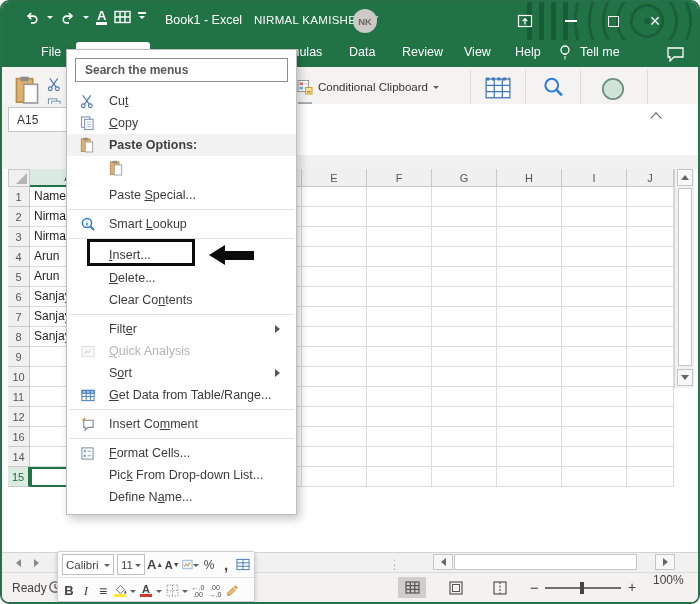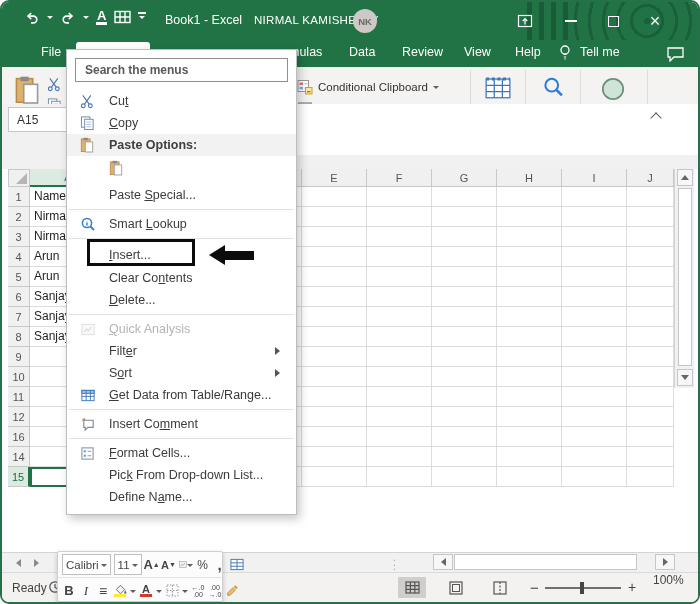--- a/index.html
+++ b/index.html
@@ -75,21 +75,21 @@
   .mi.disabled{color:#b4b4b4;}
   .mi.disabled .ic{opacity:.45;}
   .menu-sep{height:1px;background:#e2e2e2;margin:3px 2px;}
   .subarr{width:0;height:0;border:4.5px solid transparent;border-left:5px solid #555;margin-right:2px;}
   .paste-row{height:28px;display:flex;align-items:center;padding-left:42px;}
   .insert-box{left:20px;top:-3px;width:108px;height:27px;border:3px solid #0c0c0c;box-sizing:border-box;z-index:2;}
   .insert-arrow{left:132px;top:3px;display:flex;align-items:center;z-index:2;}
   .insert-arrow .tip{width:0;height:0;border:10px solid transparent;border-right:16px solid #0c0c0c;}
   .insert-arrow .shaft{width:30px;height:9px;background:#0c0c0c;margin-left:-1px;}
   
-  .minitb{left:55px;top:549px;width:166px;height:51px;background:#fcfcfc;border:1px solid #cfcfcf;z-index:60;
+  .minitb{left:55px;top:549px;width:198px;height:51px;background:#fcfcfc;border:1px solid #cfcfcf;z-index:60;
     box-shadow:0 2px 5px rgba(0,0,0,.2);box-sizing:border-box;border-radius:2px;font-size:11.5px;color:#444;}
   .mtb-row{display:flex;align-items:center;height:25px;padding:0 4px;gap:3px;}
   .mtb-box{border:1px solid #bfbfbf;height:19px;display:flex;align-items:center;padding:0 3px;background:#fff;gap:2px;}
   .mtb-it{display:flex;align-items:center;justify-content:center;min-width:14px;height:19px;}
   .microtxt{font-size:7px;line-height:7px;text-align:center;color:#444;}
   .ubar{display:inline-block;width:12px;height:3px;margin-top:-1px;}
 </style>
 </head>
 <body>
 
@@ -571,40 +571,40 @@
           <span class="ic"></span>
           <span class="lab"><span class="key">I</span>nsert...</span>
           <div class="abs insert-box"></div>
           <div class="abs insert-arrow">
             <span class="tip"></span>
             <span class="shaft"></span>
           </div>
         </div>
         <div class="mi">
           <span class="ic"></span>
+          <span class="lab"><span class="key">D</span>elete...</span>
+        </div>
+        <div class="mi">
+          <span class="ic"></span>
           <span class="lab">Clear Co<span class="key">n</span>tents</span>
         </div>
+        <div class="menu-sep"></div>
         <div class="mi">
           <span class="ic"></span>
-          <span class="lab"><span class="key">D</span>elete...</span>
-        </div>
-        <div class="menu-sep"></div>
+          <span class="lab">Filt<span class="key">e</span>r</span>
+          <span class="subarr"></span>
+        </div>
         <div class="mi disabled">
           <span class="ic">
             <svg width="16" height="15" viewBox="0 0 16 16">
               <rect x="1.5" y="2.5" width="13" height="11" fill="#f2f2f2" stroke="#b5b5b5"></rect>
               <path d="M4 10.5l2.3-3 2 2 3.2-4" fill="none" stroke="#b5b5b5" stroke-width="1.3"></path>
             </svg>
           </span>
           <span class="lab"><span class="key">Q</span>uick Analysis</span>
-        </div>
-        <div class="mi">
-          <span class="ic"></span>
-          <span class="lab">Filt<span class="key">e</span>r</span>
-          <span class="subarr"></span>
         </div>
         <div class="mi">
           <span class="ic"></span>
           <span class="lab">S<span class="key">o</span>rt</span>
           <span class="subarr"></span>
         </div>
         <div class="mi">
           <span class="ic">
             <svg width="16" height="15" viewBox="0 0 16 16">
               <rect x="1.5" y="2.5" width="13" height="11" fill="#fff" stroke="#3f76b8"></rect>

